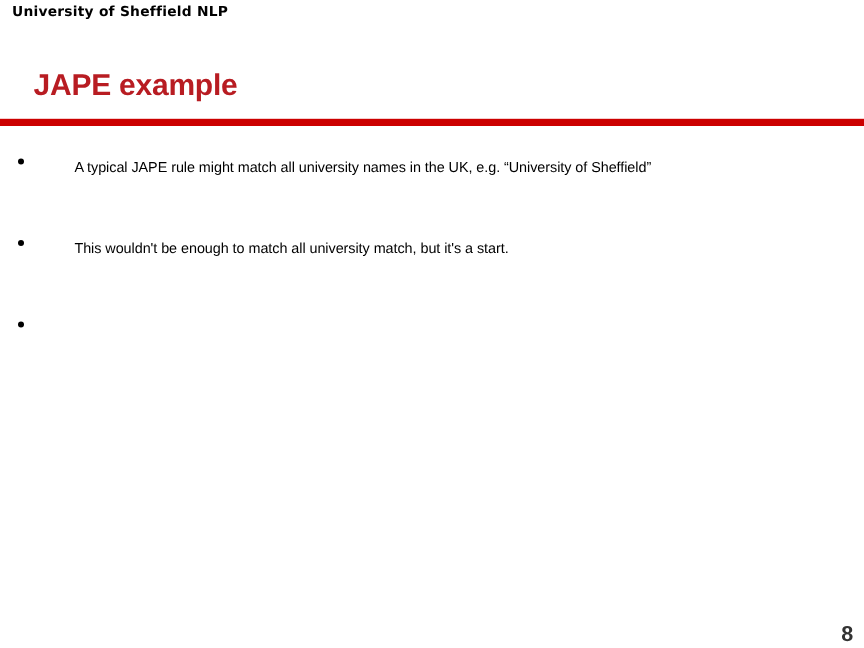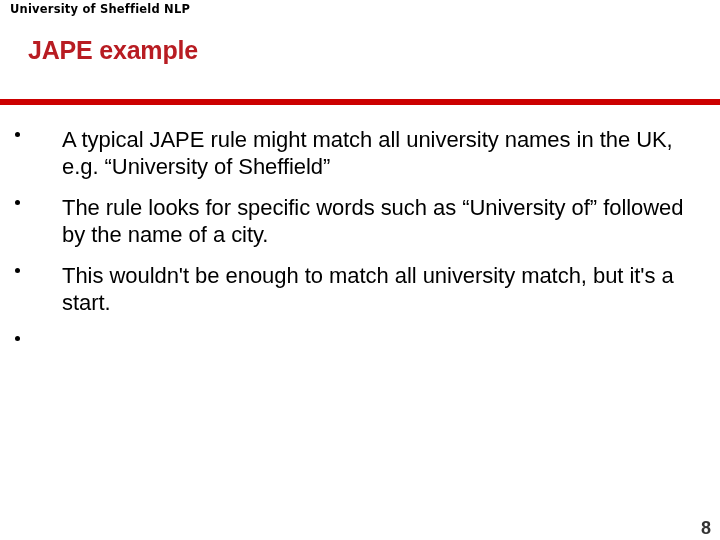--- a/index.html
+++ b/index.html
@@ -31,21 +31,21 @@
     font-size: 11.5px;
     font-weight: bold;
     color: #000000;
     letter-spacing: 0.2px;
     white-space: nowrap;
   }
 
   .slide-title {
     position: absolute;
     left: 28px;
-    top: 36px;
+    top: 57px;
     font-family: "Liberation Sans", sans-serif;
     font-size: 25px;
     font-weight: bold;
     color: #b81c22;
     letter-spacing: -0.2px;
     white-space: nowrap;
   }
 
   .rule-bar {
     position: absolute;
@@ -77,21 +77,21 @@
     left: 15px;
     top: 6px;
     width: 5px;
     height: 5px;
     background: #000000;
     border-radius: 50%;
   }
 
   .bullet-text {
     font-family: "Liberation Sans", sans-serif;
-    font-size: 22px;
+    font-size: 12px;
     line-height: 27px;
     color: #000000;
     letter-spacing: -0.05px;
   }
 
   
   .page-number {
     position: absolute;
     right: 9px;
     top: 518px;
@@ -113,24 +113,20 @@
   <div class="rule-bar"></div>
 
   <div class="bullet-list">
 
     <div class="bullet-item">
       <span class="bullet-marker"></span>
       <span class="bullet-text">A typical JAPE rule might match all university names in the UK, e.g. “University of Sheffield”</span>
     </div>
 
 
-    <div class="bullet-item">
-      <span class="bullet-marker"></span>
-      <span class="bullet-text">The rule looks for specific words such as “University of” followed by the name of a city.</span>
-    </div>
 
     <div class="bullet-item">
       <span class="bullet-marker"></span>
       <span class="bullet-text">This wouldn't be enough to match all university match, but it's a start.</span>
     </div>
 
     <div class="bullet-item">
       <span class="bullet-marker"></span>
     </div>
 

